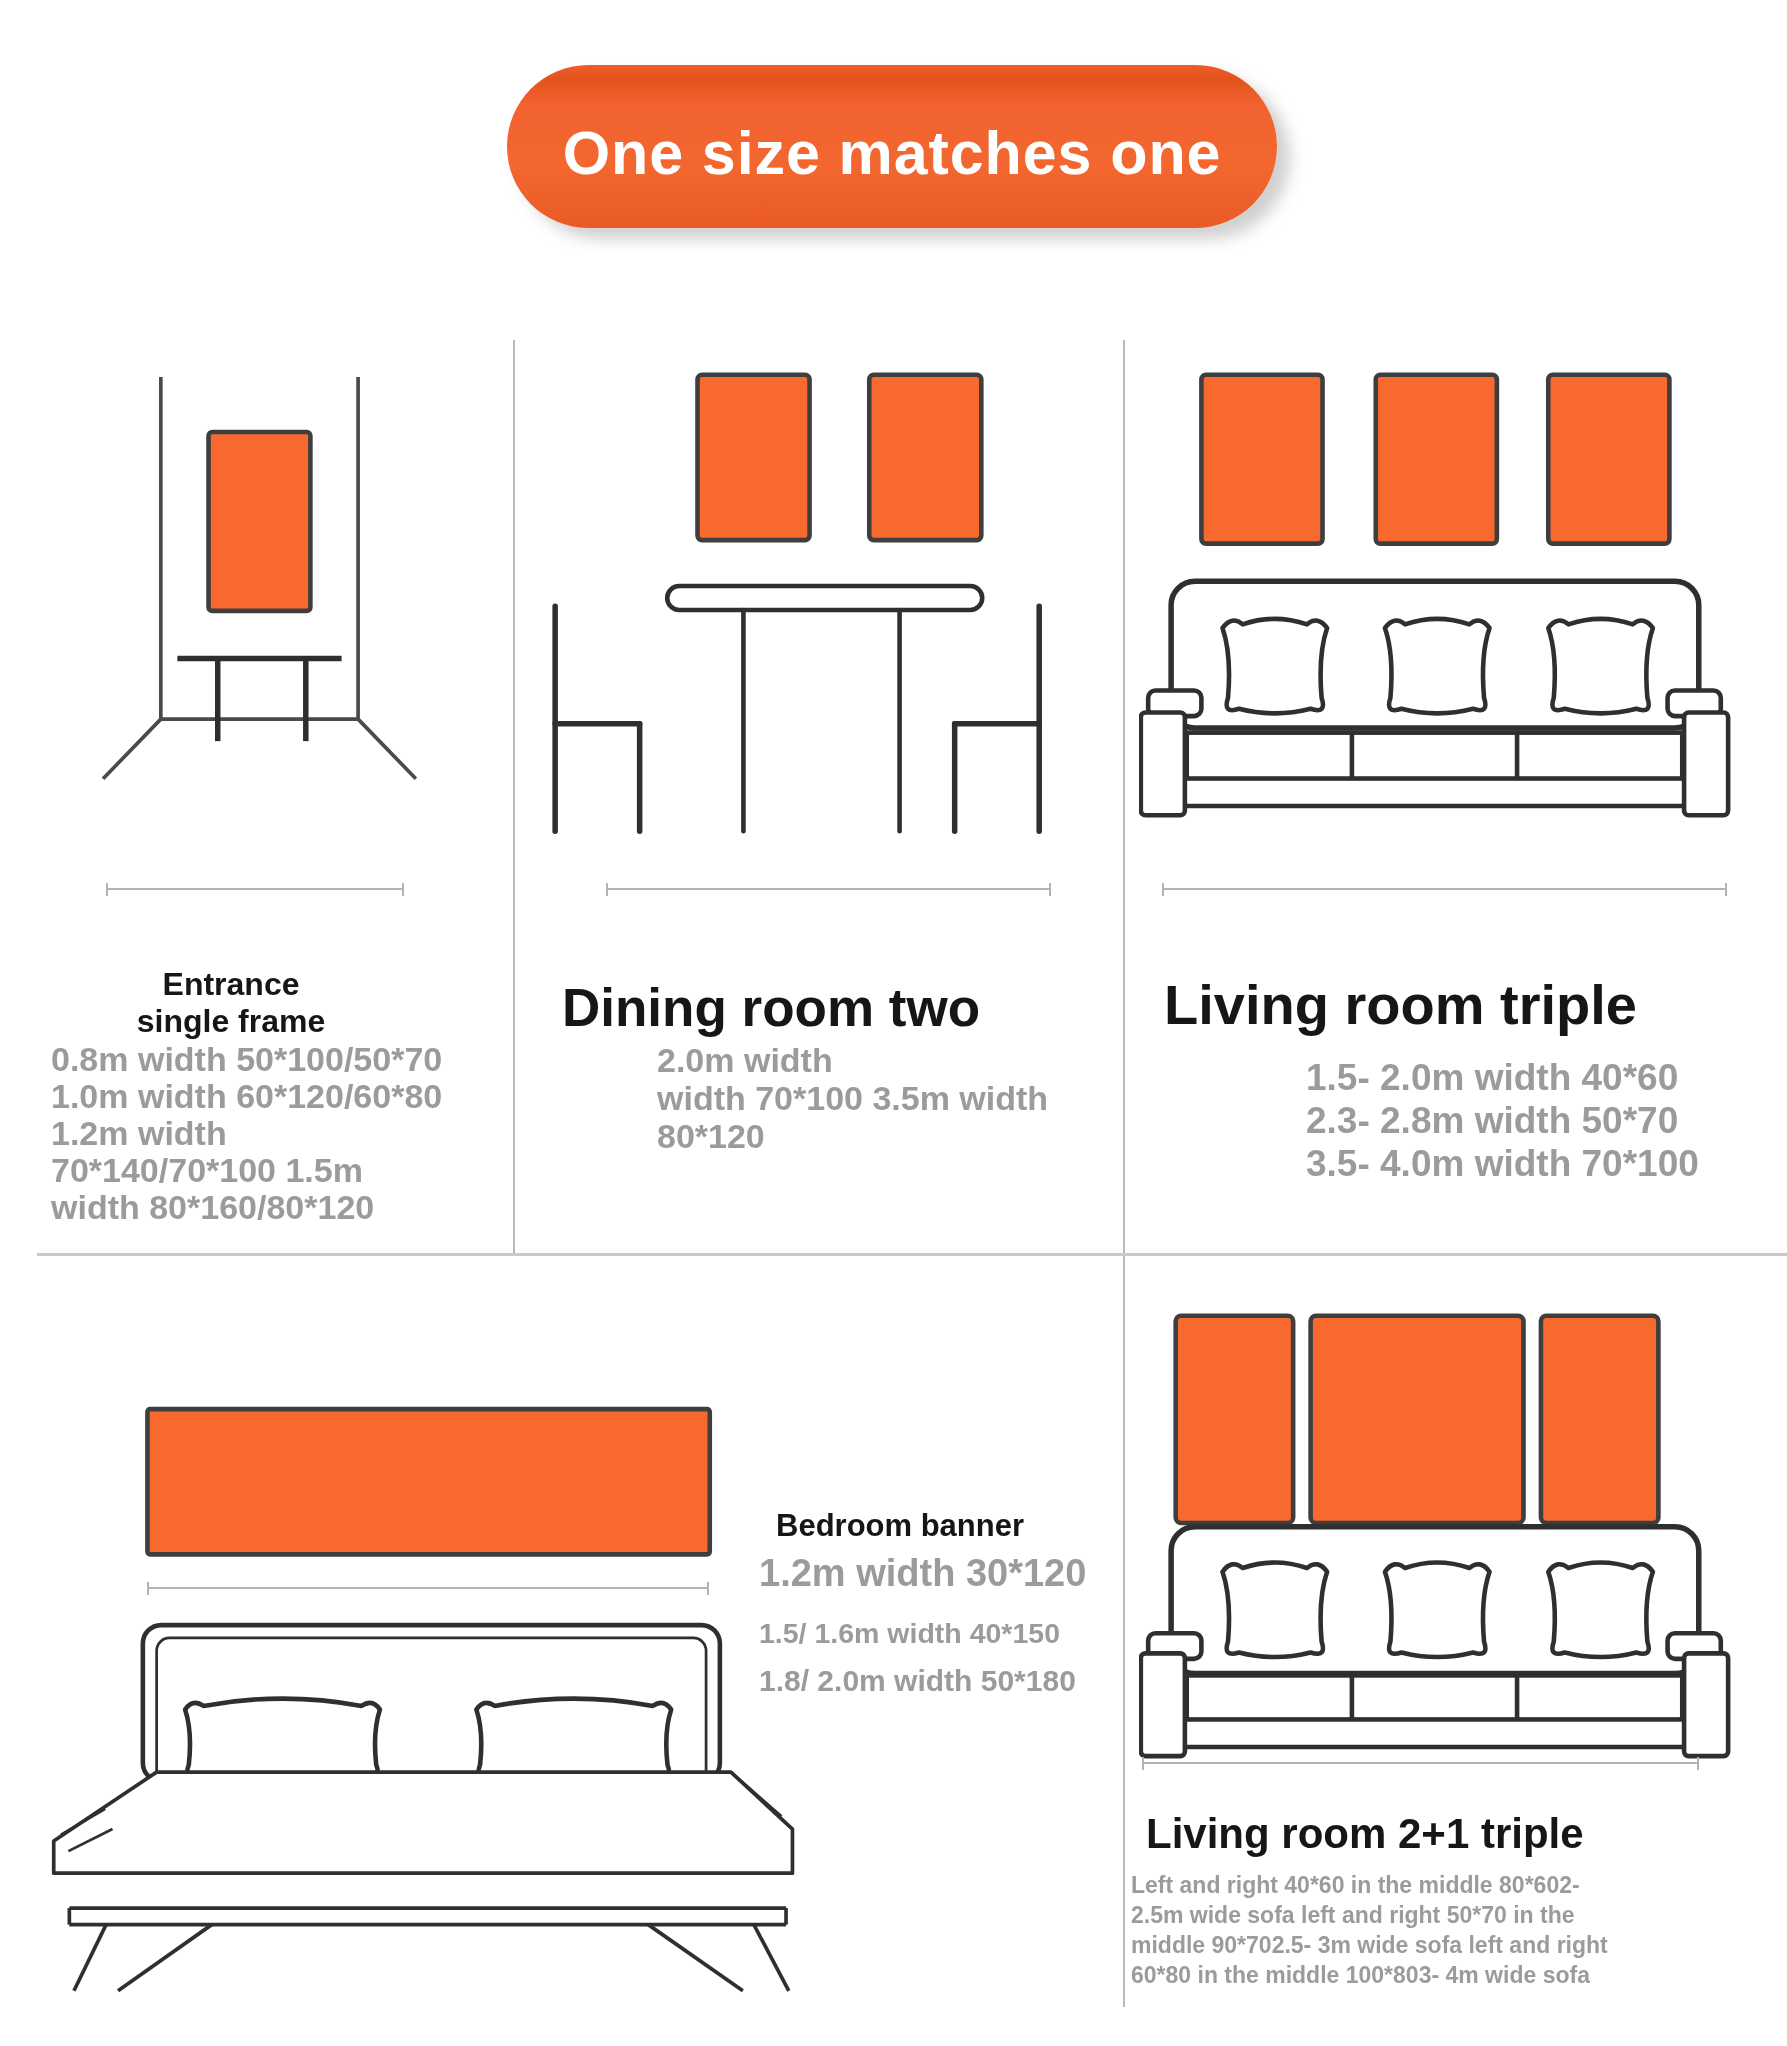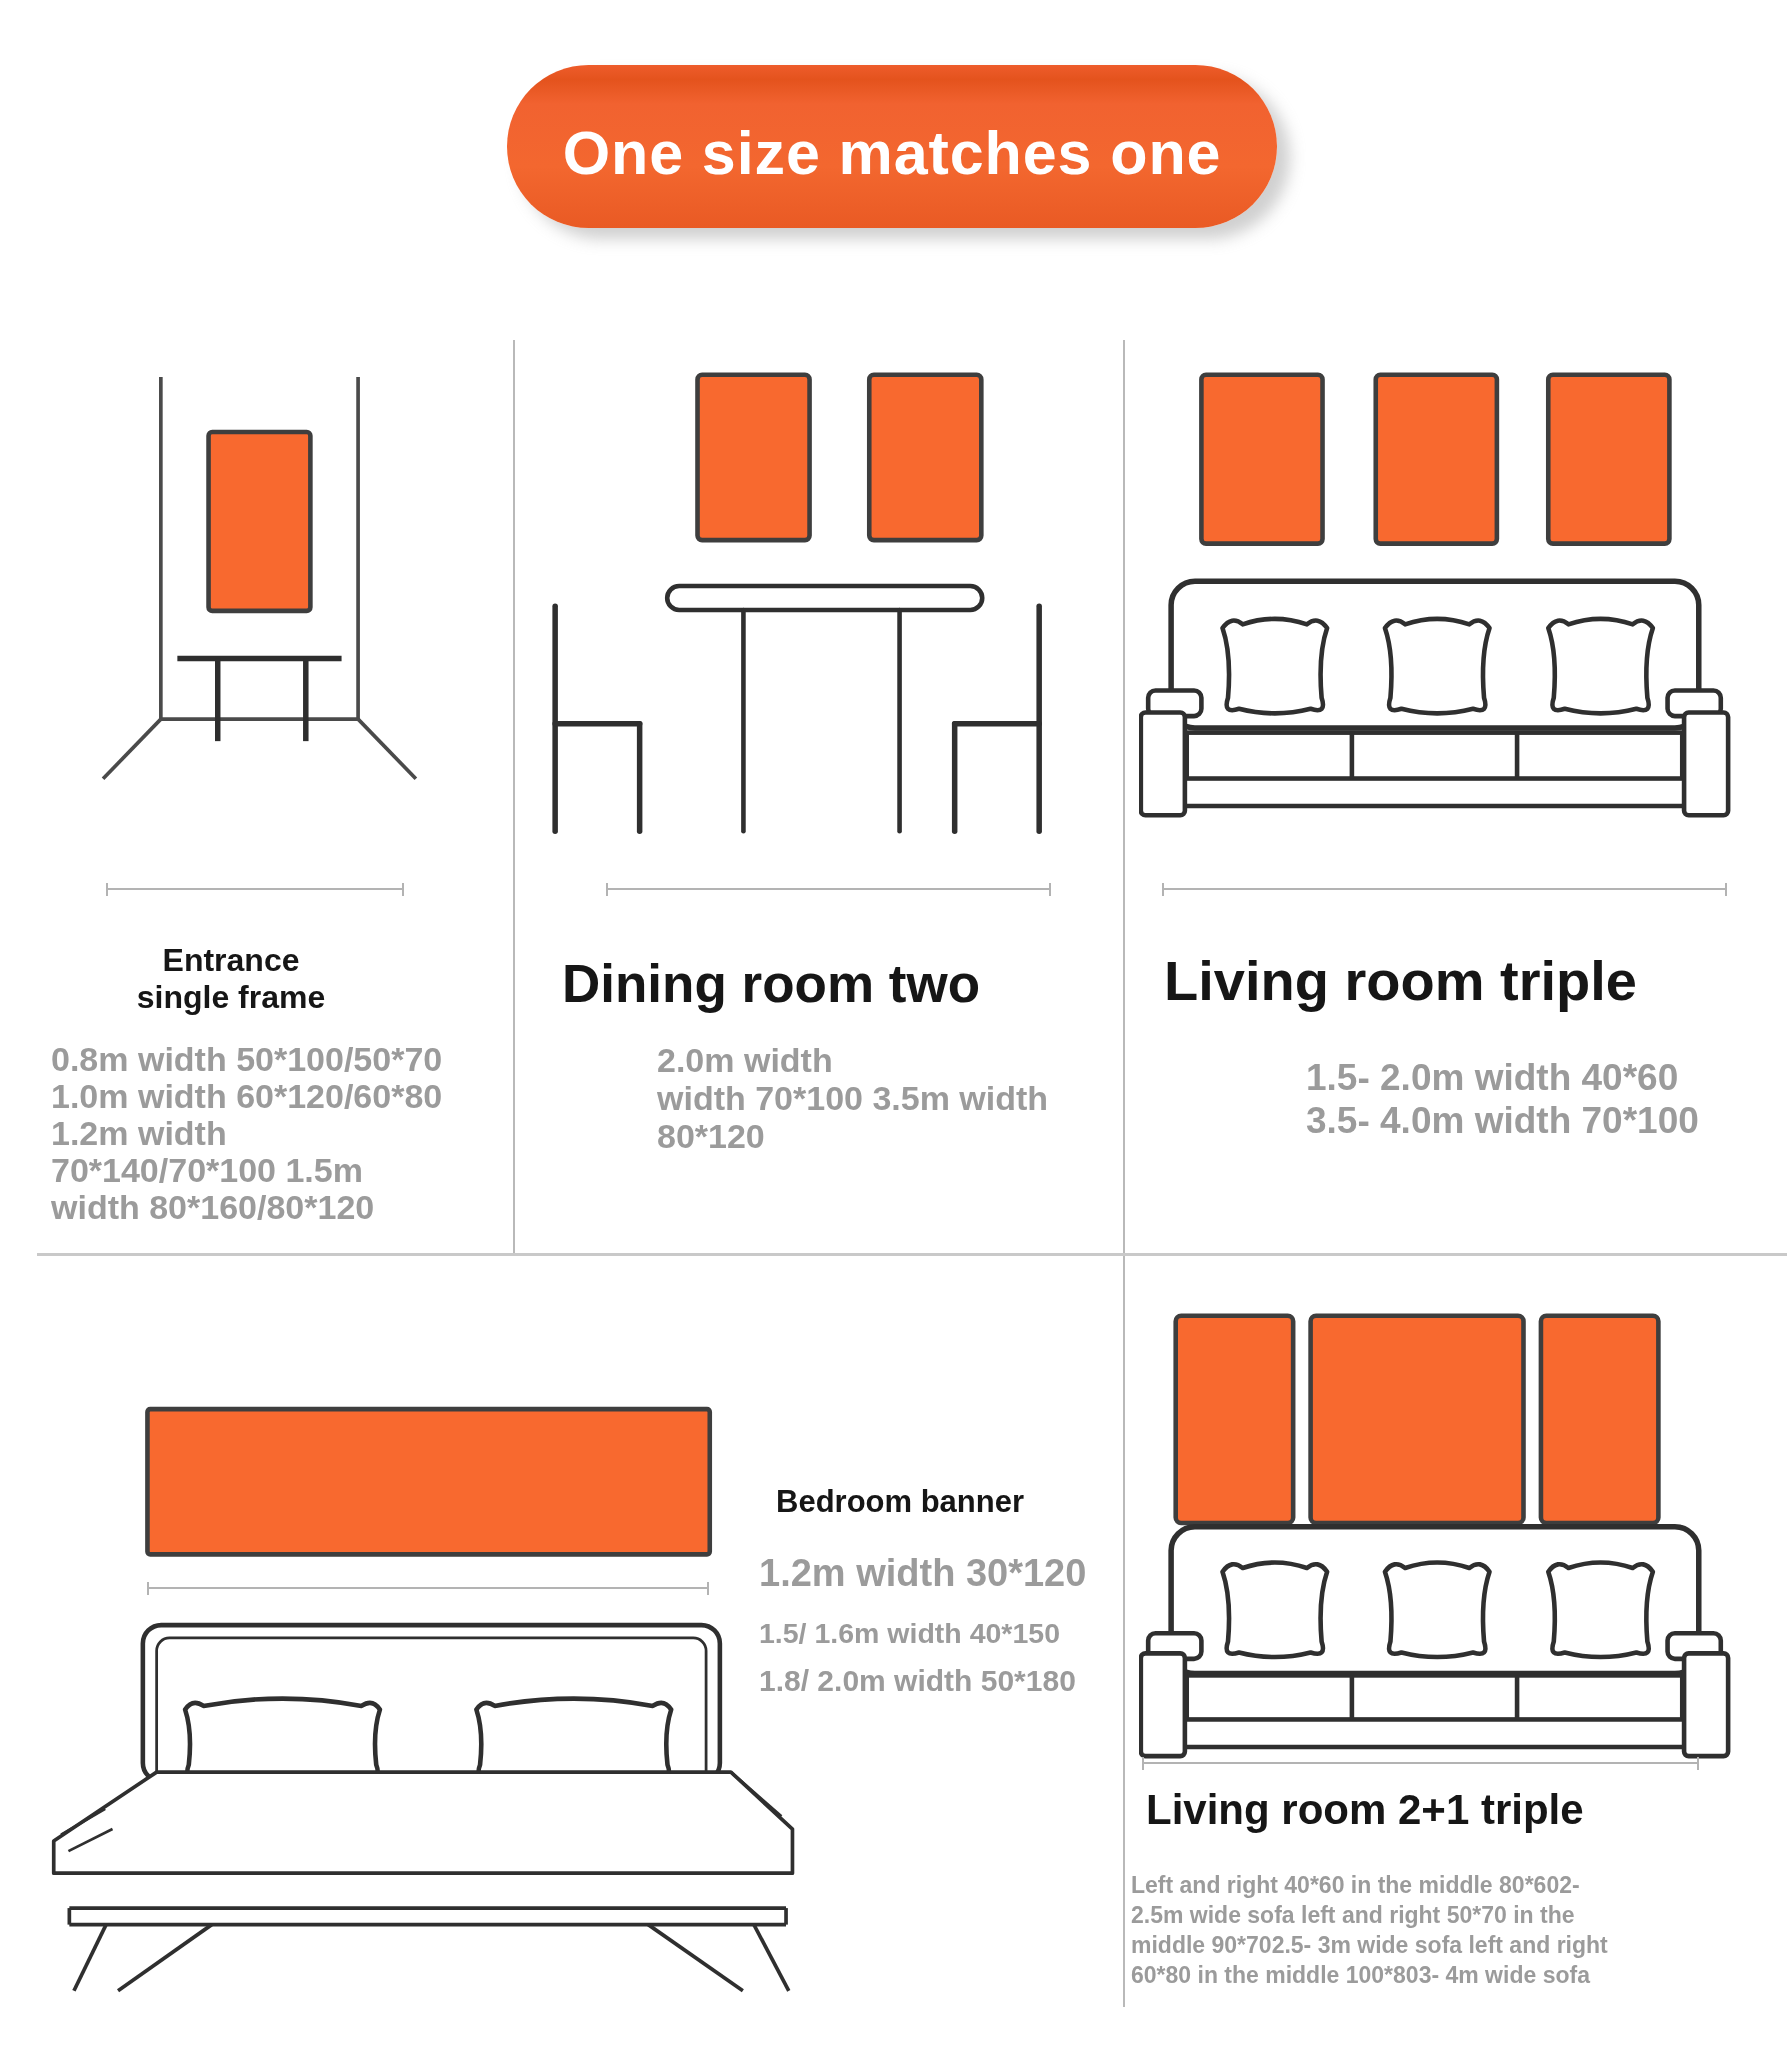--- a/index.html
+++ b/index.html
@@ -28,21 +28,21 @@
   .vline{position:absolute;width:1.8px;background:#b9b9b9;}
   .hline{position:absolute;height:2.8px;background:#c9c9c9;}
   
   .measure{position:absolute;height:1.8px;background:#b3b3b3;}
   .measure::before,.measure::after{
     content:"";position:absolute;top:-5.5px;width:1.8px;height:13px;background:#b3b3b3;
   }
   .measure::before{left:0;}
   .measure::after{right:0;}
   
-  .title{position:absolute;color:#161616;font-weight:700;white-space:nowrap;}
+  .title{position:absolute;color:#161616;font-weight:700;white-space:nowrap;margin-top:24px;}
   .body-line{color:#9b9b9b;font-weight:700;white-space:nowrap;}
   .entrance-title{left:51px;top:942px;width:360px;text-align:center;font-size:32px;line-height:37px;}
   .entrance-body{position:absolute;left:51px;top:1041px;font-size:34px;line-height:37px;}
   .dining-title{left:562px;top:953px;font-size:53px;}
   .dining-body{position:absolute;left:657px;top:1041px;font-size:34px;line-height:38px;}
   .living-title{left:1164px;top:948px;font-size:56px;}
   .living-body{position:absolute;left:1306px;top:1056px;font-size:37px;line-height:43px;}
   .bedroom-title{left:776px;top:1484px;font-size:31px;}
   .bedroom-body{position:absolute;left:759px;top:1552px;}
   .bedroom-body .l1{font-size:38px;line-height:42px;margin-bottom:23px;}
@@ -204,20 +204,21 @@
   <div class="title dining-title">Dining room two</div>
   <div class="dining-body">
     <div class="body-line">2.0m width</div>
     <div class="body-line">width 70*100 3.5m width</div>
     <div class="body-line">80*120</div>
   </div>
 
   <div class="title living-title">Living room triple</div>
   <div class="living-body">
     <div class="body-line">1.5- 2.0m width 40*60</div>
+    <div class="body-line">2.3- 2.8m width 50*70</div>
     <div class="body-line">3.5- 4.0m width 70*100</div>
   </div>
 
   <div class="title bedroom-title">Bedroom banner</div>
   <div class="bedroom-body">
     <div class="body-line l1">1.2m width 30*120</div>
     <div class="body-line l2">1.5/ 1.6m width 40*150</div>
     <div class="body-line l3">1.8/ 2.0m width 50*180</div>
   </div>
 

